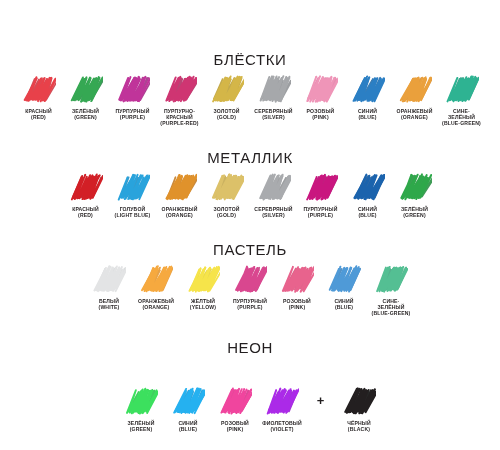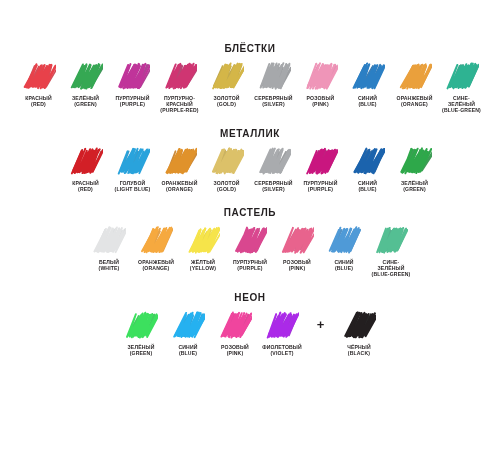--- a/index.html
+++ b/index.html
@@ -22,27 +22,27 @@
     padding: 40px 8px 18px 8px;
     display: flex;
     flex-direction: column;
   }
   .section {
     display: flex;
     flex-direction: column;
     align-items: center;
   }
   .section-title {
-    font-size: 10px;
-    font-weight: bold;
+    font-size: 15px;
+    font-weight: normal;
     letter-spacing: 0.6px;
     text-transform: uppercase;
     color: #231f20;
     text-align: center;
-    margin: 4px 0 7px 0;
+    margin: 12px 0 7px 0;
     line-height: 1;
   }
   .swatch-row {
     display: flex;
     flex-direction: row;
     justify-content: center;
     align-items: flex-start;
     width: 100%;
   }
   .swatch-cell {
@@ -92,21 +92,21 @@
   .plus-sign {
     font-size: 13px;
     font-weight: bold;
     color: #231f20;
     line-height: 1;
   }
   
   .sec-blestki { margin-bottom: 12px; }
   .sec-metallik { margin-bottom: 12px; }
   .sec-pastel { margin-bottom: 12px; justify-content: flex-end; }
-  .sec-neon { margin-bottom: 0; }
+  .sec-neon { margin-bottom: 0; gap: 24px; }
 </style>
 </head>
 <body>
 
 <div id="sheet">
 
   <div class="section sec-blestki">
     <div class="section-title">БЛЁСТКИ</div>
     <div class="swatch-row" id="row-0">
         <div class="swatch-cell">

